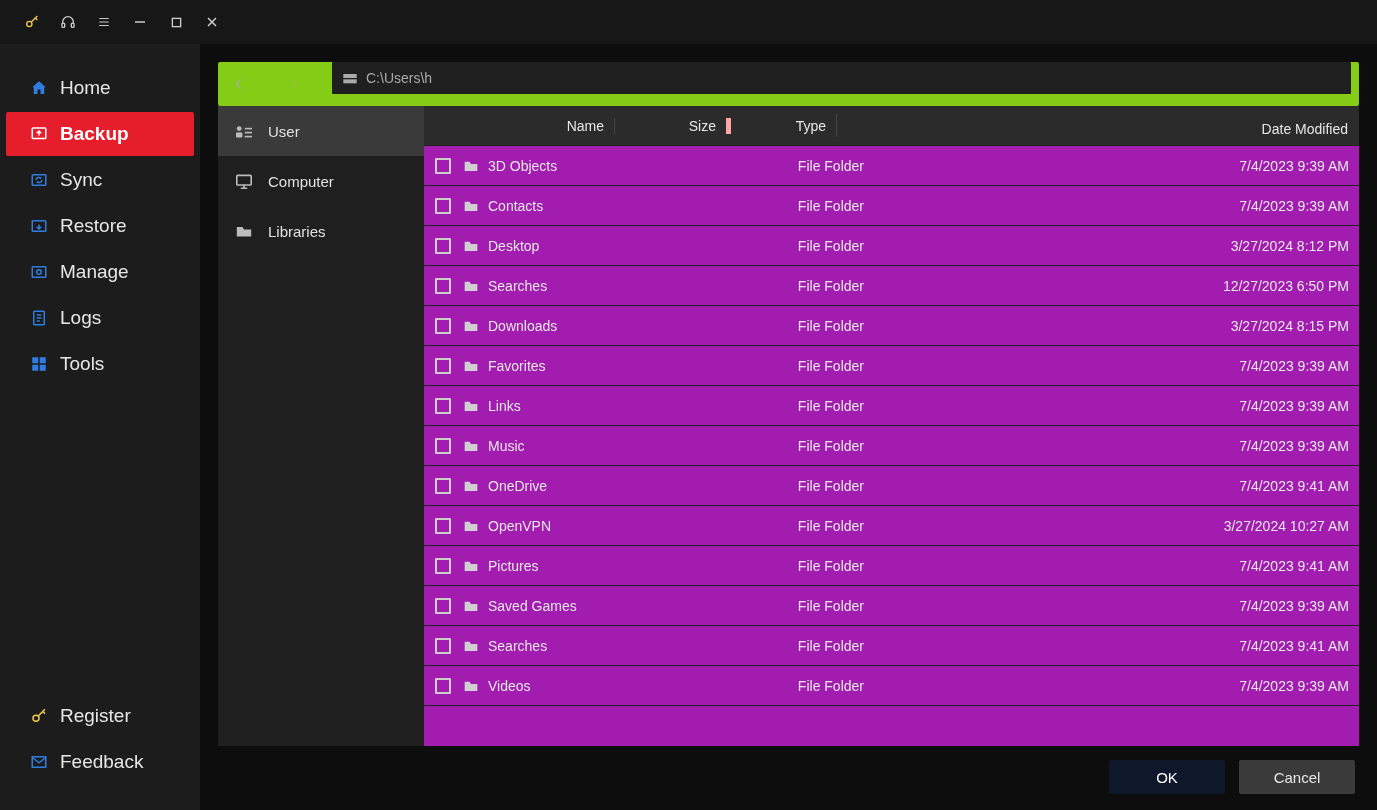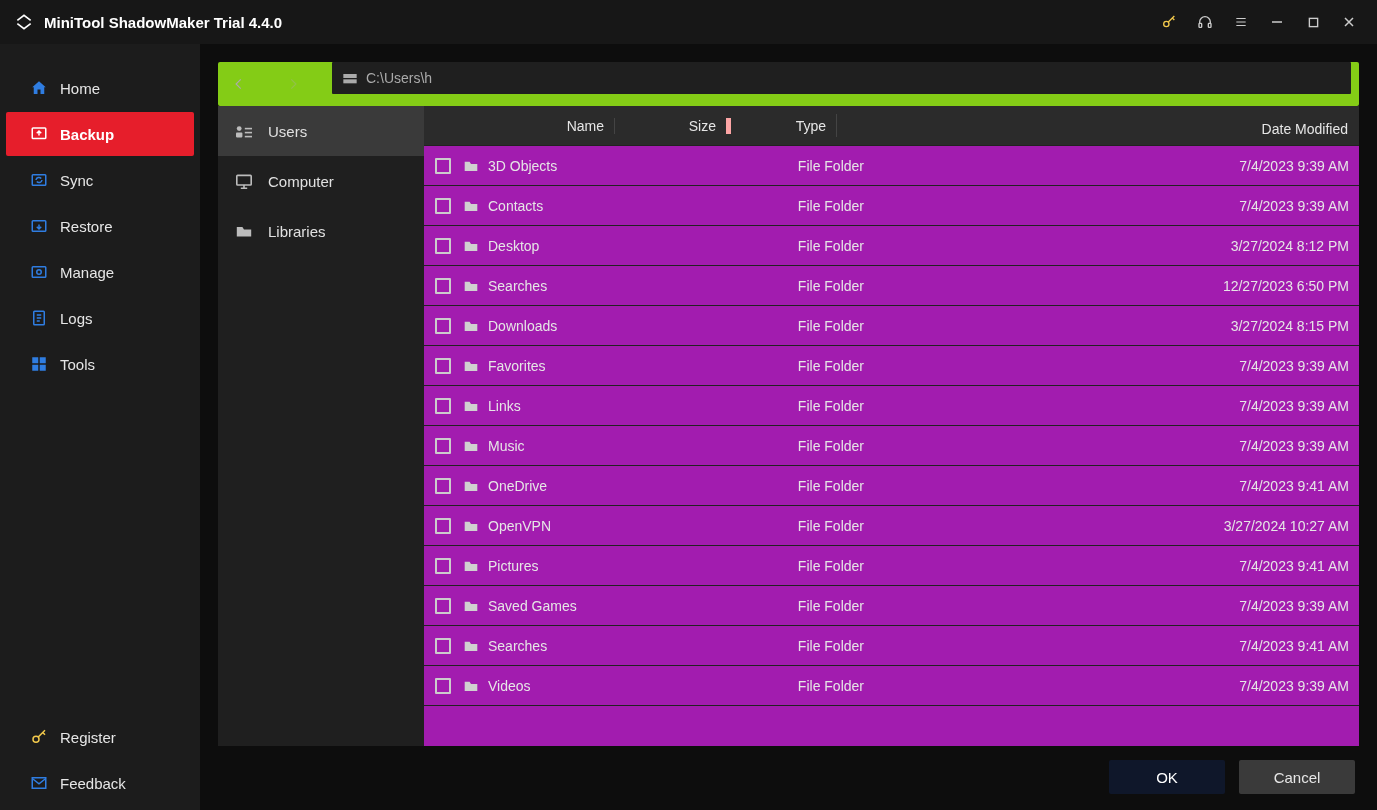--- a/index.html
+++ b/index.html
@@ -45,31 +45,31 @@
     display:flex; flex-direction:column;
     padding-top: 22px;
   }
   .side-spacer { flex:1; }
   .side-item {
     display:flex; align-items:center; gap:12px;
     height: 44px;
     padding: 0 0 0 24px;
     color: #e6e6e6;
     cursor:pointer;
-    font-size:15px;
+    font-size:19px;
     border-radius: 2px;
     margin: 0 6px 2px 6px;
   }
   .side-item.active { background:#e61e2b; color:#fff; font-weight:600;}
   .side-item .side-icon { width:18px; display:flex; justify-content:center; }
   .side-item.home .side-icon { color:#2f7de1; }
   .side-item:not(.active) .side-icon.blue { color:#2f7de1; }
   .side-item.register .side-icon { color:#f2c94c; }
   .side-item.feedback .side-icon { color:#2f7de1; }
-  .side-bottom { padding-bottom:3px;}
+  .side-bottom { padding-bottom:24px;}
 
   
   .content {
     flex:1;
     padding: 18px 18px 14px 18px;
     display:flex; flex-direction:column;
     gap: 0px;
     position:relative;
   }
   .path-bar {
@@ -165,31 +165,20 @@
     display:flex; align-items:center; justify-content:center;
     font-size:15px; cursor:pointer;
   }
   .btn.primary { background:#0f172a; color:#fff;margin-left:18px; }
   .btn.secondary { background:#3a3a3a; color:#e6e6e6; }
 </style>
 </head>
 <body>
 
 <div class="titlebar">
-  <div class="titlebar-left">
-    <span class="app-logo">
-      <svg width="20" height="20" viewBox="0 0 24 24">
-          <g fill="none" stroke="#fff" stroke-width="2">
-            <path d="M4 10 L12 4 L20 10"></path>
-            <path d="M4 14 L12 20 L20 14"></path>
-          </g>
-        </svg>
-    </span>
-    <span class="title-text">MiniTool ShadowMaker Trial 4.4.0</span>
-  </div>
   <div class="titlebar-right">
     <div class="titlebar-btn key">
       <svg width="16" height="16" viewBox="0 0 24 24" fill="none" stroke="currentColor" stroke-width="2">
           <circle cx="8" cy="15" r="4"></circle>
           <path d="M11 12 L20 3 M17 6 L20 9"></path>
         </svg>
     </div>
     <div class="titlebar-btn">
       <svg width="16" height="16" viewBox="0 0 24 24" fill="none" stroke="currentColor" stroke-width="2">
           <path d="M4 14v-2a8 8 0 0 1 16 0v2"></path>
@@ -342,21 +331,21 @@
         <div class="tree-item active">
           <span class="tree-icon">
             <svg width="20" height="16" viewBox="0 0 24 20" fill="currentColor">
                 <rect x="2" y="12" width="8" height="6" rx="1"></rect>
                 <circle cx="6" cy="7" r="3"></circle>
                 <rect x="13" y="6" width="9" height="2"></rect>
                 <rect x="13" y="11" width="9" height="2"></rect>
                 <rect x="13" y="16" width="9" height="2"></rect>
               </svg>
           </span>
-          <span>Users</span>
+          <span>User</span>
         </div>
         <div class="tree-item">
           <span class="tree-icon">
             <svg width="20" height="16" viewBox="0 0 24 20" fill="none" stroke="currentColor" stroke-width="2">
                 <rect x="3" y="3" width="18" height="12" rx="1"></rect>
                 <path d="M8 19h8M12 15v4"></path>
               </svg>
           </span>
           <span>Computer</span>
         </div>

